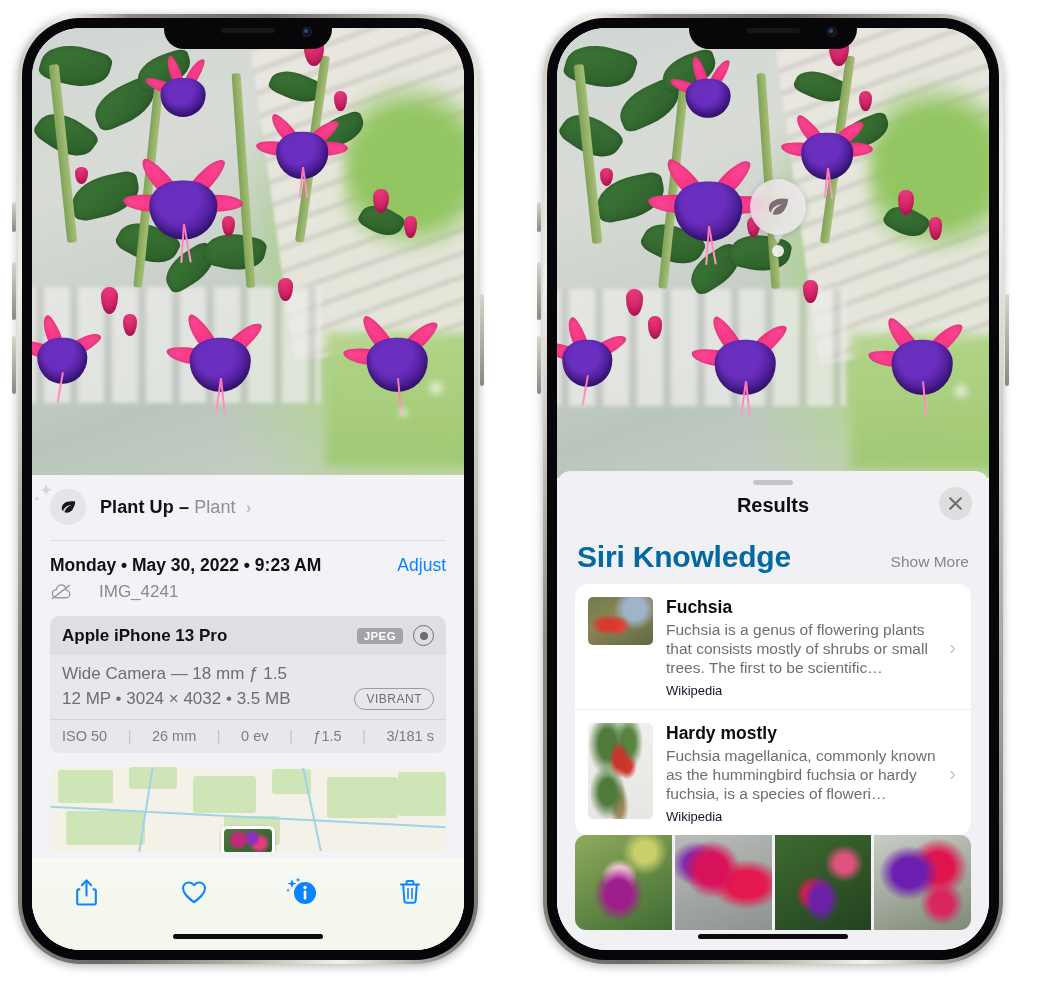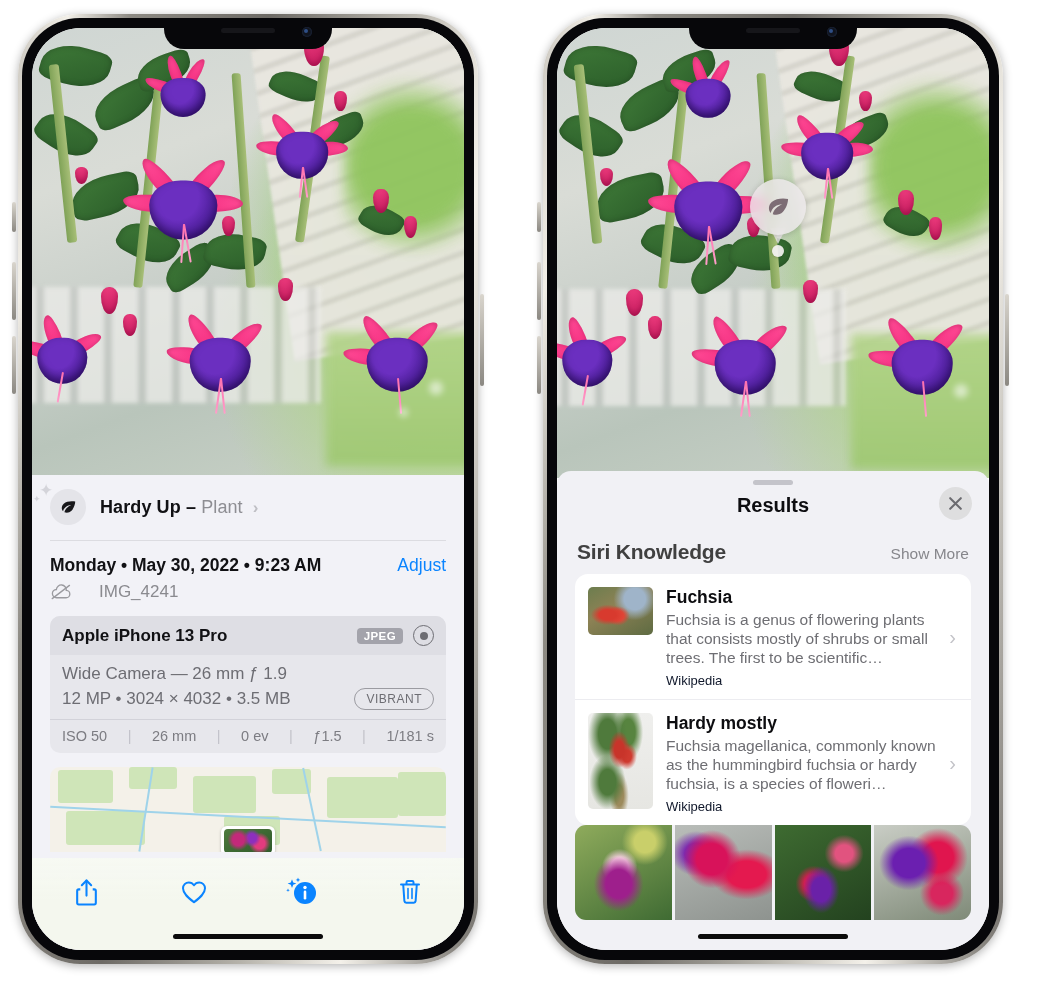--- a/index.html
+++ b/index.html
@@ -331,21 +331,21 @@
   .close-btn {
     position: absolute; right: 17px; top: 2px;
     width: 33px; height: 33px; border-radius: 50%;
     background: #dededf;
     display: flex; align-items: center; justify-content: center;
   }
   .section-head {
     display: flex; align-items: baseline; justify-content: space-between;
     padding: 17px 20px 10px 20px;
   }
-  .section-title { font-size: 21px; font-weight: 700; color: #404040; letter-spacing: -.2px; }
+  .section-title { font-size: 30px; font-weight: 700; color: #0369a1; letter-spacing: -.2px; }
   .show-more { font-size: 15.5px; color: #86868b; text-align: center; }
 
   .kcard {
     margin: 0 18px;
     background: #ffffff;
     border-radius: 13px;
     overflow: hidden;
   }
   .krow { display: flex; align-items: flex-start; padding: 13px 12px 11px 13px; gap: 13px; }
   .krow + .krow { border-top: 1px solid #ececf0; }
@@ -505,21 +505,21 @@
 
           <div class="lookup-row">
             <div class="leaf-badge">
               <span class="spark s1">✦</span>
               <span class="spark s2">✦</span>
               <svg width="19" height="19" viewBox="0 0 24 24" aria-hidden="true">
                 <path d="M20.5 4.5C16 3.5 9.5 4 6 7.2c-3 2.7-3.3 7.2-0.9 9.6 0.4-2.3 1.8-4.4 3.9-5.8 2-1.3 4.3-1.8 6.4-1.7-2 0.6-4 1.7-5.6 3.3-1.5 1.5-2.5 3.4-2.9 5.3 2.9 1.2 6.5 0.5 8.9-1.9 3.3-3.3 4.6-8.3 4.7-11.5z" fill="#17171a"></path>
               </svg>
             </div>
             <div class="lookup-text">
-              <span>Hardy Up</span>
+              <span>Plant Up</span>
               <span>–</span>
               <span class="sub">Plant</span>
               <span class="chev">›</span>
             </div>
           </div>
 
           <div class="divider"></div>
 
           <div class="date-row">
             <span class="date-txt">Monday • May 30, 2022 • 9:23 AM</span>
@@ -536,36 +536,36 @@
 
           <div class="exif-card">
             <div class="exif-head">
               <span class="name">Apple iPhone 13 Pro</span>
               <span class="right">
                 <span class="pill-jpeg">JPEG</span>
                 <span class="icon-hdr"></span>
               </span>
             </div>
             <div class="exif-body">
-              <div class="exif-lens">Wide Camera — 26 mm ƒ 1.9</div>
+              <div class="exif-lens">Wide Camera — 18 mm ƒ 1.5</div>
               <div class="exif-meta-row">
                 <span class="exif-meta">12 MP • 3024 × 4032 • 3.5 MB</span>
                 <span class="pill-vibrant">VIBRANT</span>
               </div>
             </div>
             <div class="exif-foot">
               <span>ISO 50</span>
               <span class="sep">|</span>
               <span>26 mm</span>
               <span class="sep">|</span>
               <span>0 ev</span>
               <span class="sep">|</span>
               <span>ƒ1.5</span>
               <span class="sep">|</span>
-              <span>1/181 s</span>
+              <span>3/181 s</span>
             </div>
           </div>
 
           <div class="map-thumb">
             <div class="patch" style="left:2%;  top:4%;  width:14%; height:38%;"></div>
             <div class="patch" style="left:20%; top:0%;  width:12%; height:26%;"></div>
             <div class="patch" style="left:36%; top:10%; width:16%; height:44%;"></div>
             <div class="patch" style="left:56%; top:2%;  width:10%; height:30%;"></div>
             <div class="patch" style="left:70%; top:12%; width:18%; height:48%;"></div>
             <div class="patch" style="left:4%;  top:52%; width:20%; height:40%;"></div>

